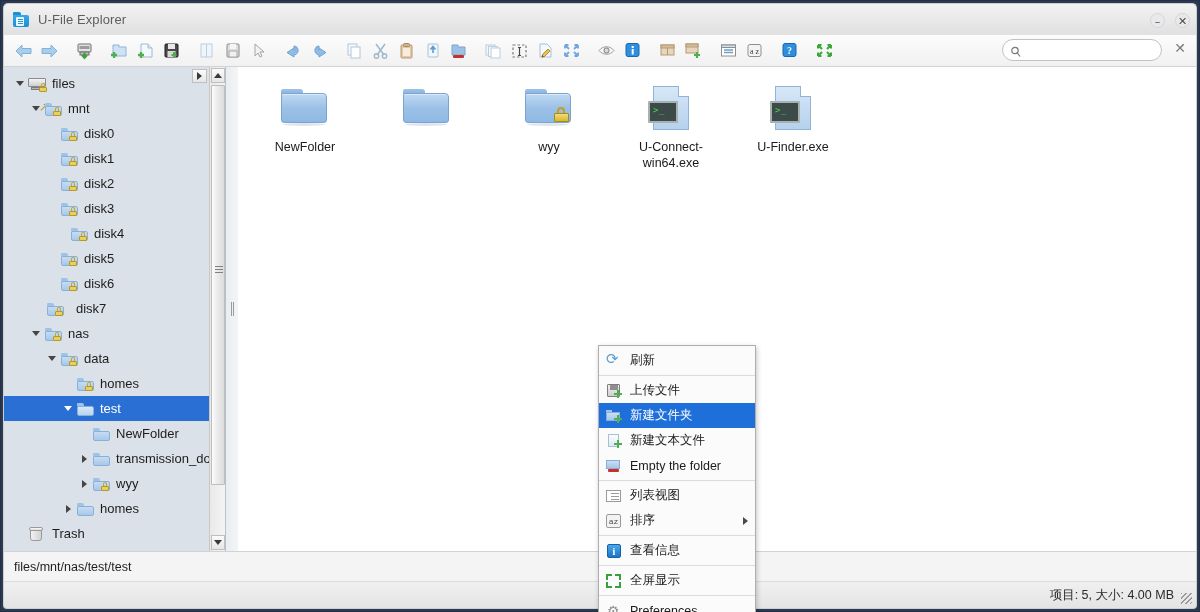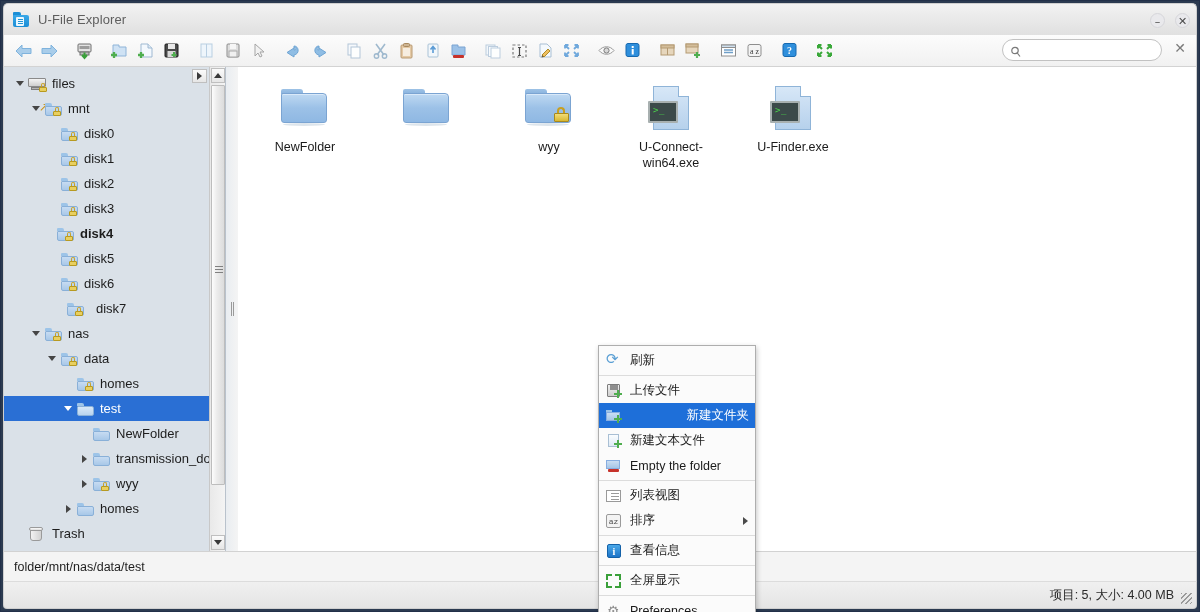--- a/index.html
+++ b/index.html
@@ -263,21 +263,21 @@
     background: #fbfbfb; border: 1px solid #aeaeae;
     box-shadow: 1px 2px 5px rgba(0,0,0,.22);
     padding: 2px 0;
     z-index: 50;
   }
   .mi {
     height: 25px; display: flex; align-items: center;
     font-size: 12.5px; color: #1b1b1b;
     padding: 0 6px; position: relative;
   }
-  .mi.hl { background: #1e6fd9; color: #fff; justify-content: space-between; }
+  .mi.hl { background: #1e6fd9; color: #fff; }
   .mi .mico { width: 18px; height: 16px; flex: none; margin-right: 7px; position: relative; }
   .msep { height: 1px; background: #dcdcdc; margin: 2px 0; }
   .submark { position:absolute; right:7px; top:9px;
     width:0;height:0;border-top:4px solid transparent;border-bottom:4px solid transparent;border-left:5px solid #4a4a4a; }
 
   
   .ic-refresh { position:absolute; left:1px; top:1px; width:15px; height:14px; }
   .ic-refresh::before { content:"\27F3"; position:absolute; left:0; top:-4px; font-size:15px; color:#5a9fd4; font-family:"DejaVu Sans",sans-serif; }
   .ic-save { position:absolute; left:2px; top:1px; width:13px; height:13px;
     background: linear-gradient(to bottom,#f0f0f0,#cfcfcf); border:1px solid #7d7d7d; border-radius:1px; }
@@ -673,21 +673,21 @@
                 <span class="tab"></span>
                 <span class="bd"></span>
               </span>
               <span class="lock">
                 <span class="shk"></span>
                 <span class="bdy"></span>
               </span>
             </span>
             <span class="tlabel">disk3</span>
           </div>
-          <div class="trow" style="padding-left: 36px; font-weight: bold;">
+          <div class="trow" style="padding-left: 50px;">
             <span class="tw"></span>
             <span class="ticon">
               <span class="fold">
                 <span class="tab"></span>
                 <span class="bd"></span>
               </span>
               <span class="lock">
                 <span class="shk"></span>
                 <span class="bdy"></span>
               </span>
@@ -715,21 +715,21 @@
                 <span class="tab"></span>
                 <span class="bd"></span>
               </span>
               <span class="lock">
                 <span class="shk"></span>
                 <span class="bdy"></span>
               </span>
             </span>
             <span class="tlabel">disk6</span>
           </div>
-          <div class="trow" style="padding-left: 40px; gap: 6px;">
+          <div class="trow" style="padding-left: 20px; gap: 6px;">
             <span class="tw"></span>
             <span class="ticon">
               <span class="fold">
                 <span class="tab"></span>
                 <span class="bd"></span>
               </span>
               <span class="lock">
                 <span class="shk"></span>
                 <span class="bdy"></span>
               </span>
@@ -1013,21 +1013,21 @@
             <span class="mico">
               <span class="ic-gear">⚙</span>
             </span>
             <span>Preferences</span>
           </div>
         </div>
     </div>
   </div>
 
   <div id="pathbar">
-    <span>folder/mnt/nas/data/test</span>
+    <span>files/mnt/nas/test/test</span>
   </div>
 
   <div id="statusbar">
     <span>项目: 5, 大小: 4.00 MB</span>
     <div id="grip"></div>
   </div>
 
 </div>
 
 </body></html>

